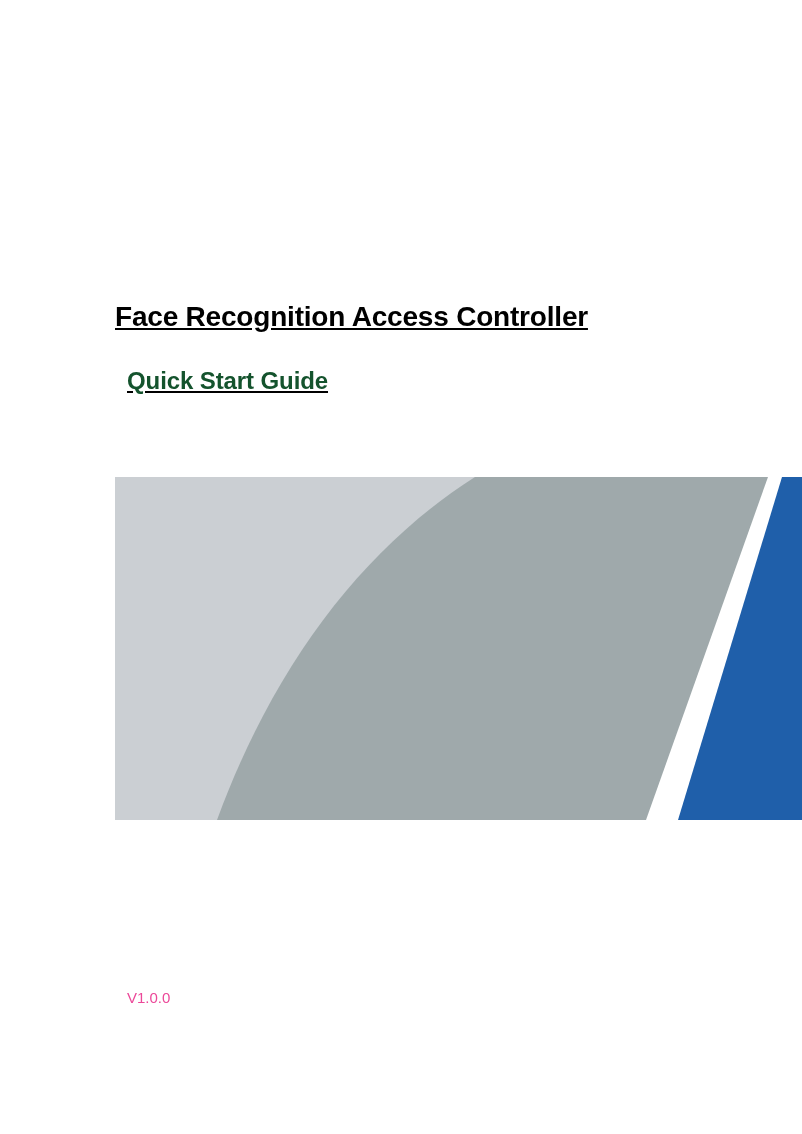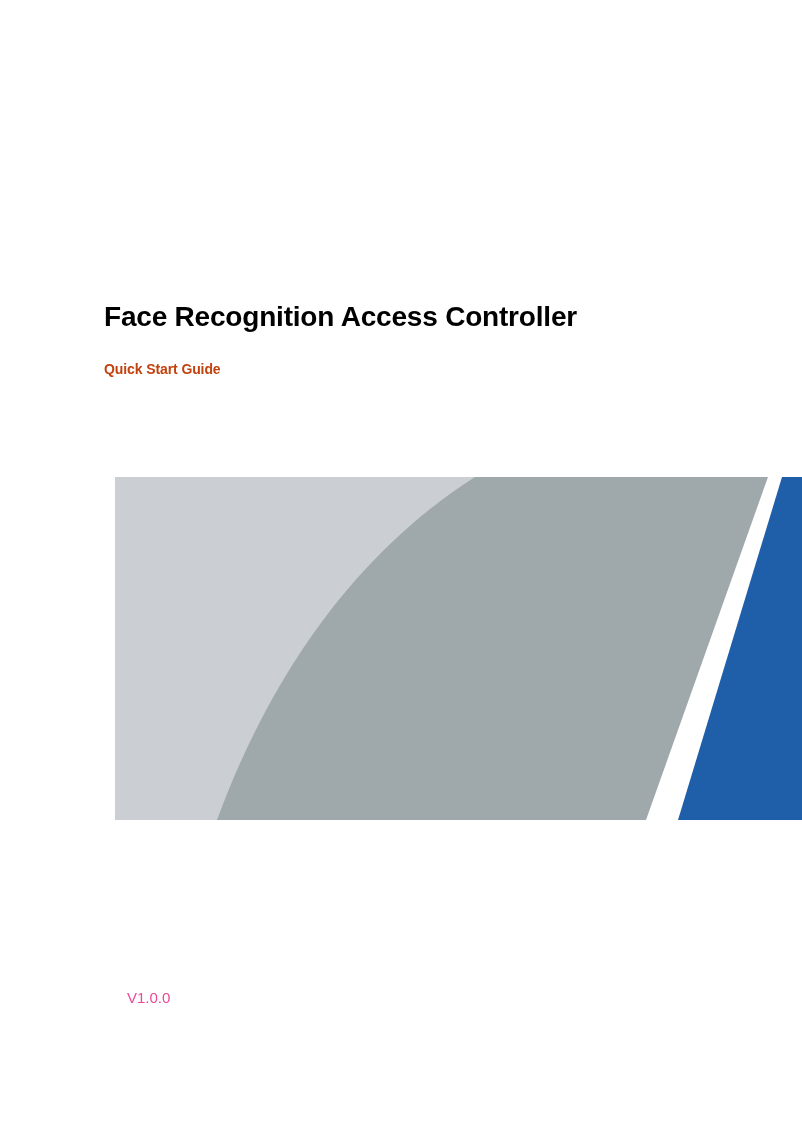--- a/index.html
+++ b/index.html
@@ -17,43 +17,44 @@
     position: relative;
     width: 802px;
     height: 1134px;
     background: #ffffff;
     overflow: hidden;
   }
 
   
   .title-block {
     position: absolute;
-    left: 104px;
+    left: 115px;
     top: 300px;
     width: 620px;
+    text-decoration: underline;
   }
 
   .doc-title {
     margin: 0;
     font-size: 28px;
     font-weight: bold;
     line-height: 34px;
     letter-spacing: -0.2px;
     color: #000000;
     white-space: nowrap;
   }
 
   .doc-subtitle {
-    margin: 0;
+    margin: 12px;
     padding-top: 24px;
-    font-size: 14px;
+    font-size: 24px;
     font-weight: bold;
     line-height: 22px;
     letter-spacing: -0.1px;
-    color: #c2410c;
+    color: #14532d;
     white-space: nowrap;
   }
 
   
   .cover-banner {
     position: absolute;
     left: 115px;
     top: 477px;
     width: 687px;
     height: 343px;

